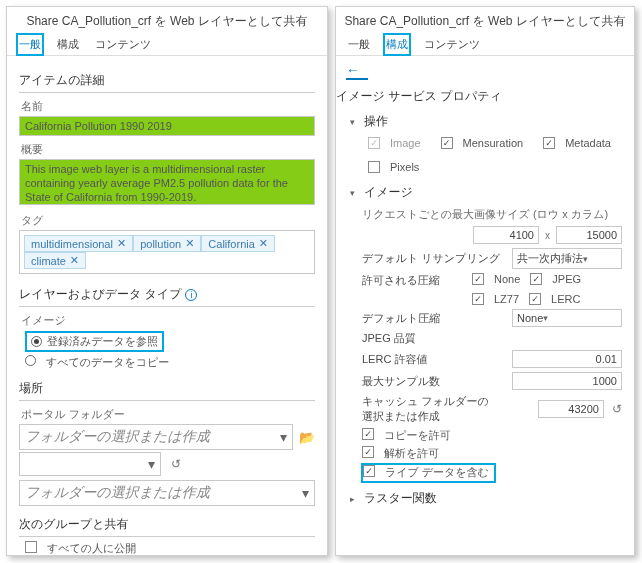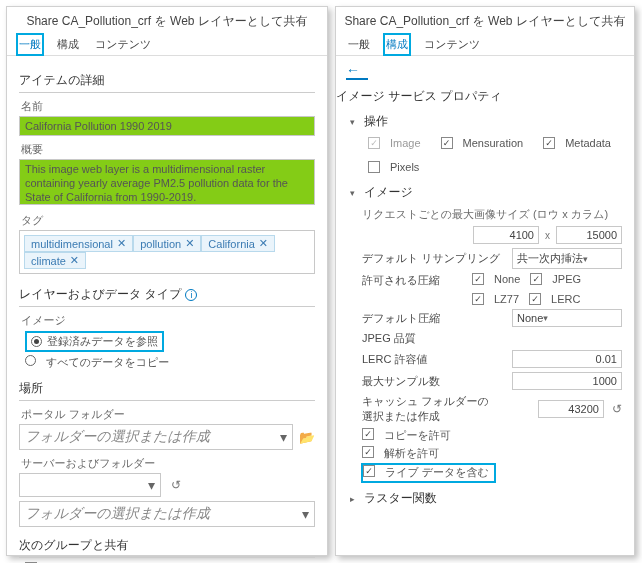--- a/index.html
+++ b/index.html
@@ -110,21 +110,20 @@
 
       <div class="section-h rule" style="margin-top:10px">場所</div>
       <div class="lbl">ポータル フォルダー</div>
       <div class="row-combo">
         <div class="combo">
           <span>フォルダーの選択または作成</span>
             <span class="caret">▾</span>
         </div>
         <span class="folder-icon">📂</span>
       </div>
-      <div class="lbl">サーバーおよびフォルダー</div>
       <div class="row-combo">
         <div class="combo" style="flex:0 0 48%">
           <span></span>
             <span class="caret">▾</span>
         </div>
         <span class="reset">↺</span>
       </div>
       <div class="row-combo" style="margin-top:4px">
         <div class="combo">
           <span>フォルダーの選択または作成</span>

